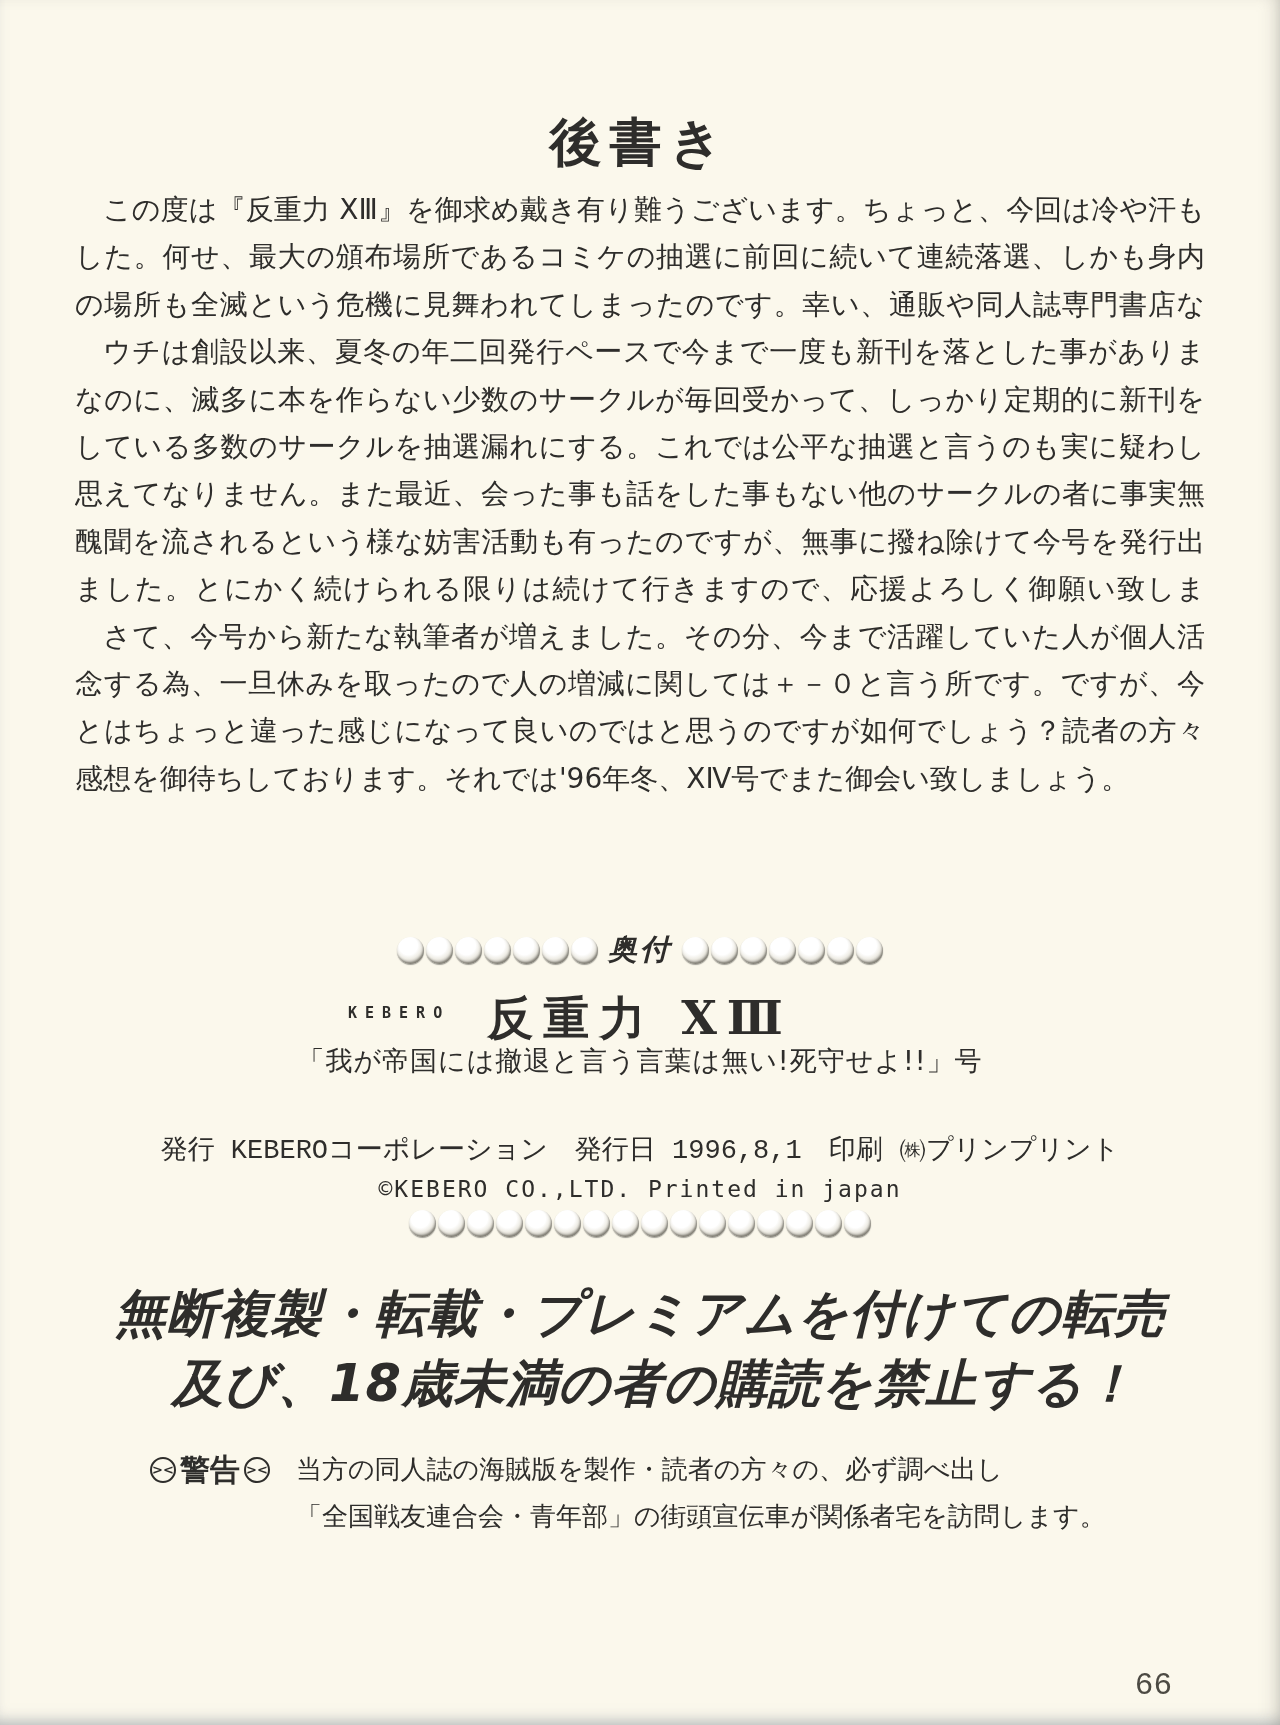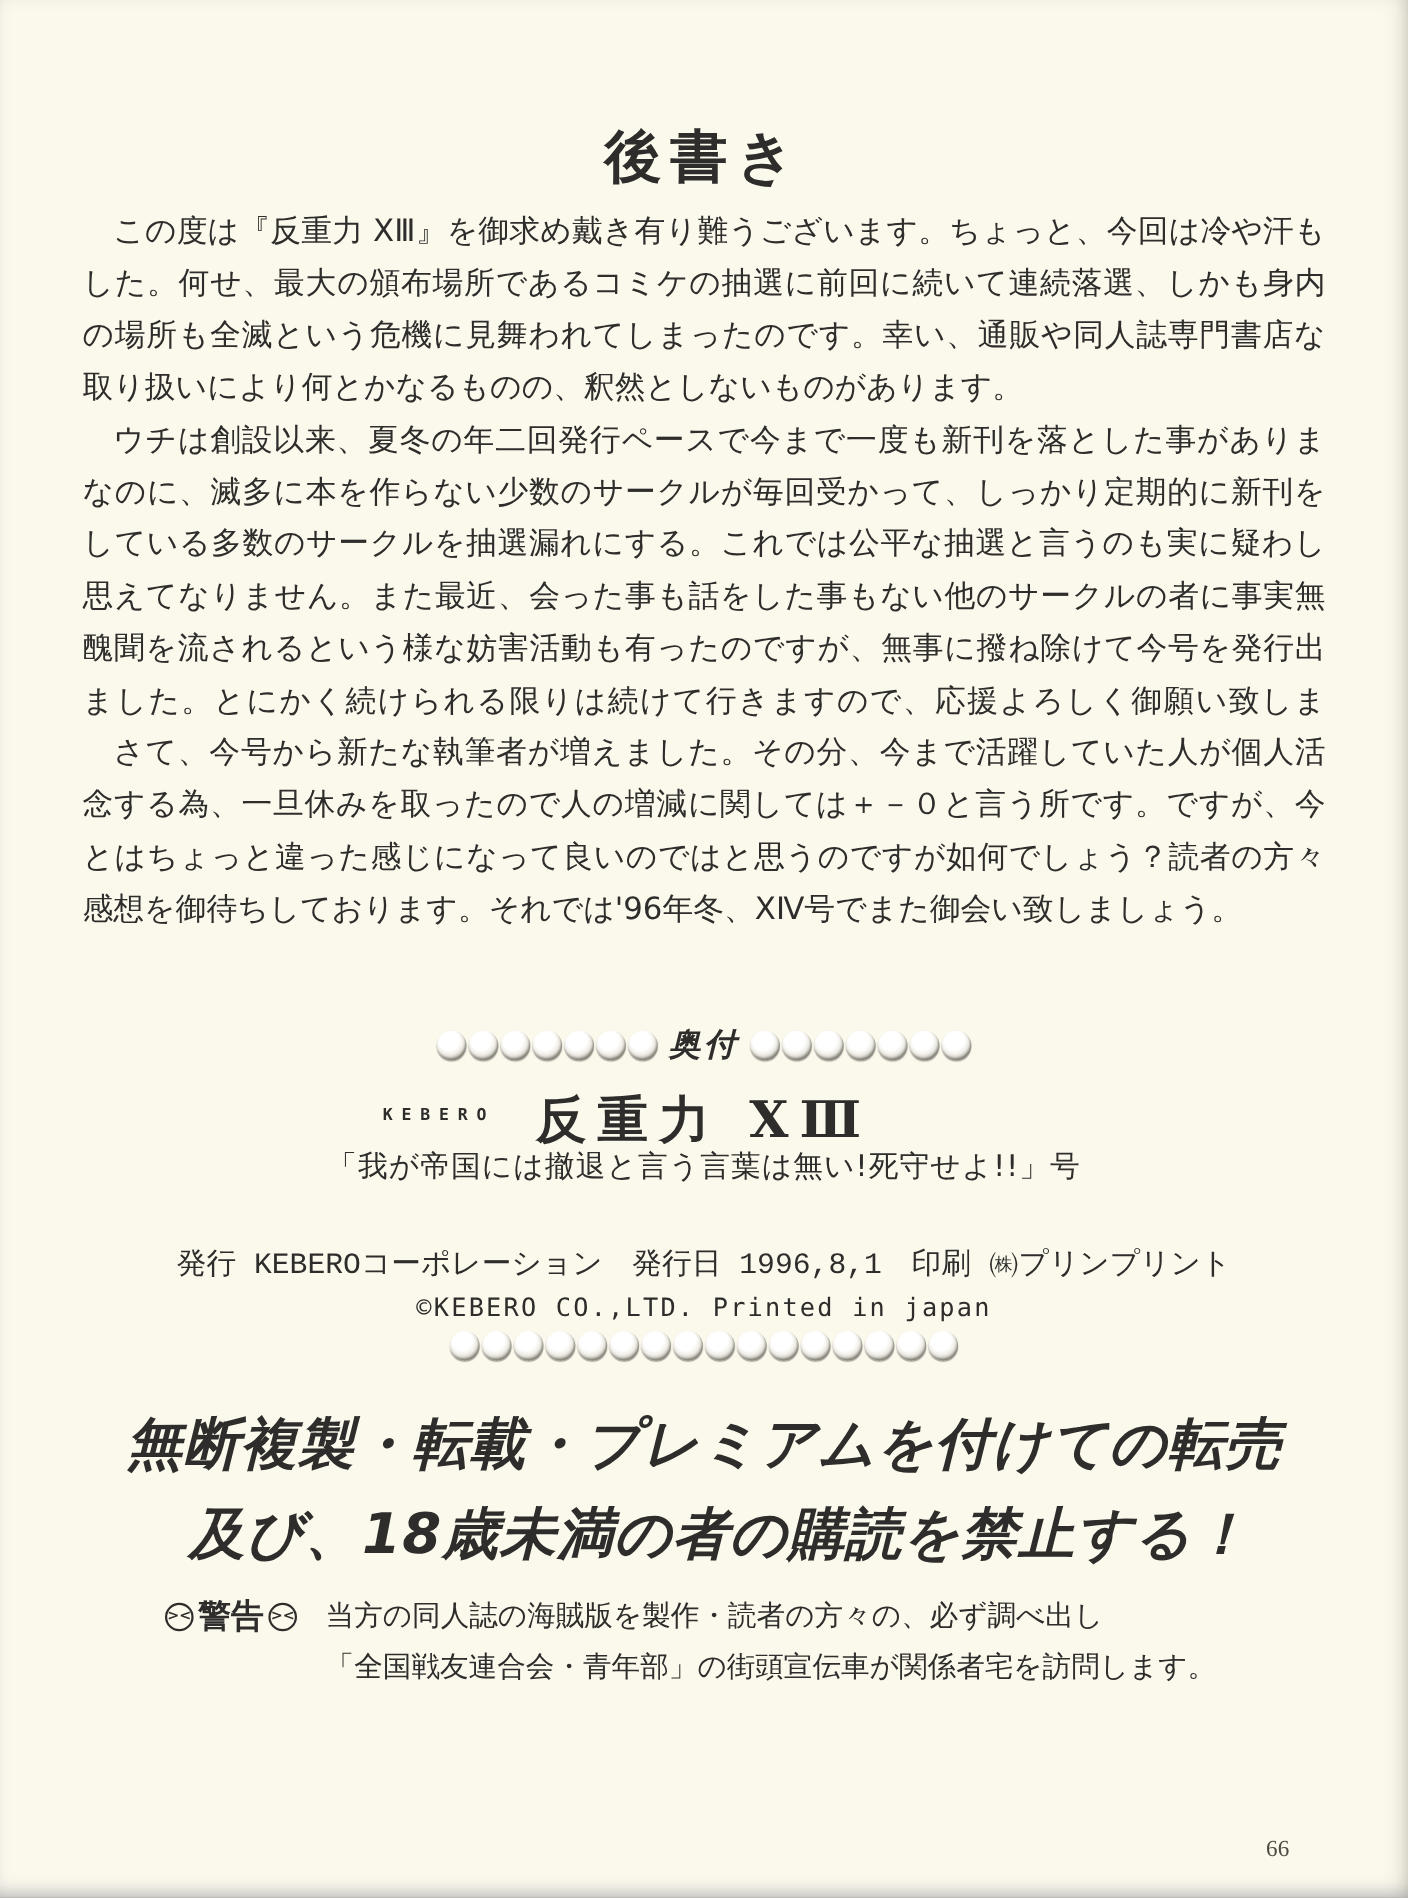--- a/index.html
+++ b/index.html
@@ -69,55 +69,54 @@
     font-family:"DejaVu Sans Mono","Liberation Mono",monospace;
   }
   .orn-row.footer{margin-top:4px;}
 
   .warning{
     position:absolute;top:1283px;left:0;width:100%;text-align:center;
   }
   .warning .headline{
     font-size:51px;font-weight:700;line-height:62px;letter-spacing:1px;font-style:italic;
   }
-  .warning .headline.second{margin-top:20px;padding-left:28px;}
+  .warning .headline.second{margin-top:8px;padding-left:28px;}
 
   .notice{
     position:absolute;top:1446px;left:150px;width:1030px;
     display:flex;gap:26px;align-items:flex-start;text-align:left;
   }
   .notice-label{
     display:flex;align-items:center;gap:4px;
     font-size:30px;font-weight:700;white-space:nowrap;line-height:47px;
   }
   .angry-face{
     display:inline-flex;width:26px;height:26px;border:2.5px solid #2e2d2b;border-radius:50%;
     align-items:center;justify-content:center;
     font-size:13px;font-weight:700;line-height:1;box-sizing:border-box;
   }
   .notice-text{font-size:26px;line-height:47px;}
 
   .page-number{
     position:absolute;top:1668px;right:108px;
-    font-size:21px;color:#4c4a43;
-    font-family:Liberation Serif, serif;
+    font-size:31px;color:#4c4a43;
+    font-family:Liberation Mono, monospace;
   }
 </style>
 </head>
 <body>
 
 <div class="page" style="background: rgb(251, 248, 236); color: rgb(46, 45, 43);">
 
   <h1 class="doc-title">後書き</h1>
 
   <div class="body-text">
     <div class="line pstart">この度は『反重力 XⅢ』を御求め戴き有り難うございます。ちょっと、今回は冷や汗もので</div>
     <div class="line">した。何せ、最大の頒布場所であるコミケの抽選に前回に続いて連続落選、しかも身内関連</div>
     <div class="line">の場所も全滅という危機に見舞われてしまったのです。幸い、通販や同人誌専門書店などの</div>
-    <div class="line plast">取り扱いにより何とかなるものの、釈然としないものがあります。</div>
 
     <div class="line pstart">ウチは創設以来、夏冬の年二回発行ペースで今まで一度も新刊を落とした事がありません。</div>
     <div class="line">なのに、滅多に本を作らない少数のサークルが毎回受かって、しっかり定期的に新刊を発行</div>
     <div class="line">している多数のサークルを抽選漏れにする。これでは公平な抽選と言うのも実に疑わしく</div>
     <div class="line">思えてなりません。また最近、会った事も話をした事もない他のサークルの者に事実無根の</div>
     <div class="line">醜聞を流されるという様な妨害活動も有ったのですが、無事に撥ね除けて今号を発行出来</div>
     <div class="line plast">ました。とにかく続けられる限りは続けて行きますので、応援よろしく御願い致します。</div>
 
     <div class="line pstart">さて、今号から新たな執筆者が増えました。その分、今まで活躍していた人が個人活動に専</div>
     <div class="line">念する為、一旦休みを取ったので人の増減に関しては＋－０と言う所です。ですが、今まで</div>

